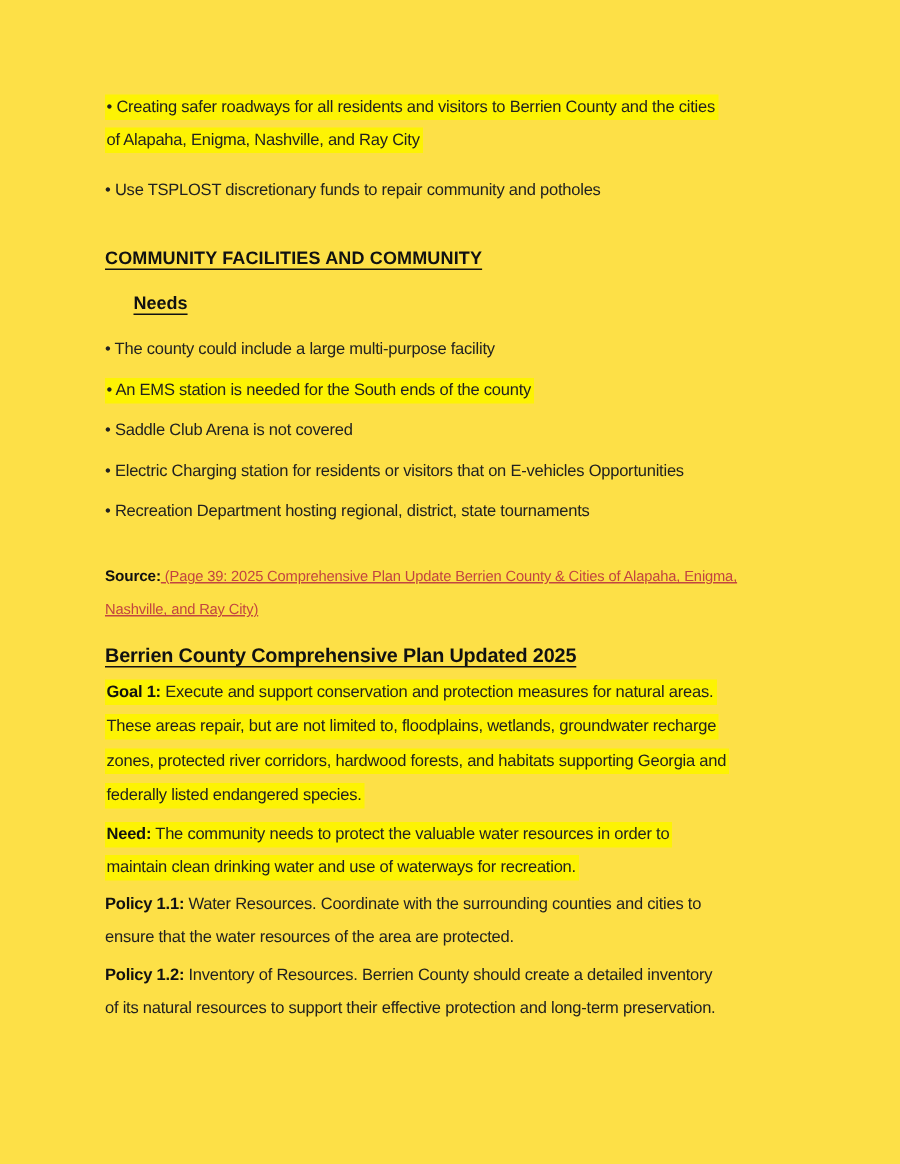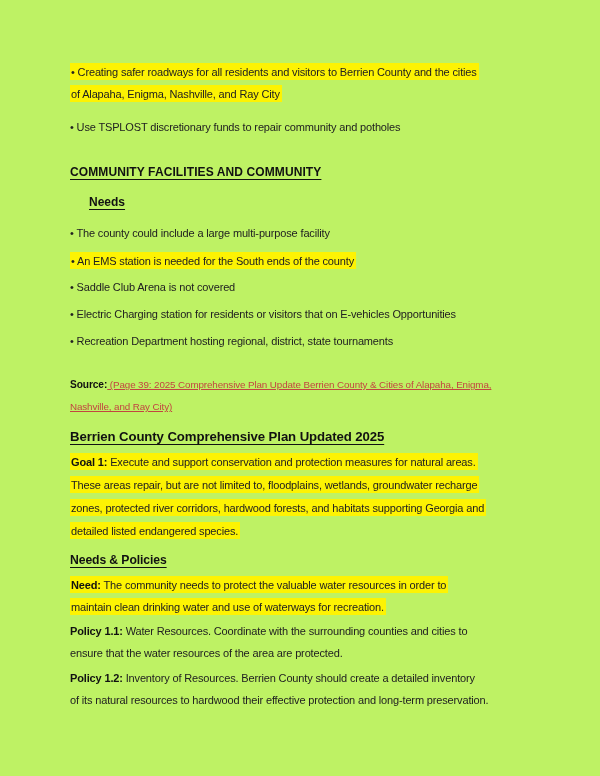--- a/index.html
+++ b/index.html
@@ -10,21 +10,21 @@
   html, body { margin: 0; padding: 0; background: #ffffff; }
   body {
     width: 600px; height: 776px; overflow: hidden;
     font-family: "Liberation Sans", sans-serif;
     color: var(--ink);
   }
   .page {
     box-sizing: border-box;
     width: 600px; height: 776px;
     padding: 60px 62px 0 70px;
-    background: #bef264;
+    background: #fde047;
   }
   .para { font-size: 11px; letter-spacing: -0.15px; }
   .line { line-height: 22px; white-space: nowrap; }
   .hl { background: var(--hl); padding: 2.5px 2px 2.5px 1px; }
   b { color: #111; }
 
   .mt-tsplost { margin-top: 12px; }
 
   h1, h2, h3 { margin: 0; color: #111; }
   .h-community {
@@ -123,42 +123,41 @@
     <div class="line">
       <span class="hl"><b>Goal 1:</b><span> Execute and support conservation and protection measures for natural areas.</span></span>
     </div>
     <div class="line">
       <span class="hl">These areas repair, but are not limited to, floodplains, wetlands, groundwater recharge</span>
     </div>
     <div class="line">
       <span class="hl">zones, protected river corridors, hardwood forests, and habitats supporting Georgia and</span>
     </div>
     <div class="line">
-      <span class="hl">detailed listed endangered species.</span>
+      <span class="hl">federally listed endangered species.</span>
     </div>
   </div>
 
-  <h2 class="h-sub h-needs-policies">Needs &amp; Policies</h2>
 
   <div class="para flow">
     <div class="line">
       <span class="hl"><b>Need:</b><span> The community needs to protect the valuable water resources in order to</span></span>
     </div>
     <div class="line">
       <span class="hl">maintain clean drinking water and use of waterways for recreation.</span>
     </div>
   </div>
 
   <div class="para flow">
     <div class="line"><b>Policy 1.1:</b><span> Water Resources. Coordinate with the surrounding counties and cities to</span></div>
     <div class="line">
       <span>ensure that the water resources of the area are protected.</span>
     </div>
   </div>
 
   <div class="para flow">
     <div class="line"><b>Policy 1.2:</b><span> Inventory of Resources. Berrien County should create a detailed inventory</span></div>
     <div class="line">
-      <span>of its natural resources to hardwood their effective protection and long-term preservation.</span>
+      <span>of its natural resources to support their effective protection and long-term preservation.</span>
     </div>
   </div>
 
 </div>
 
 </body></html>

